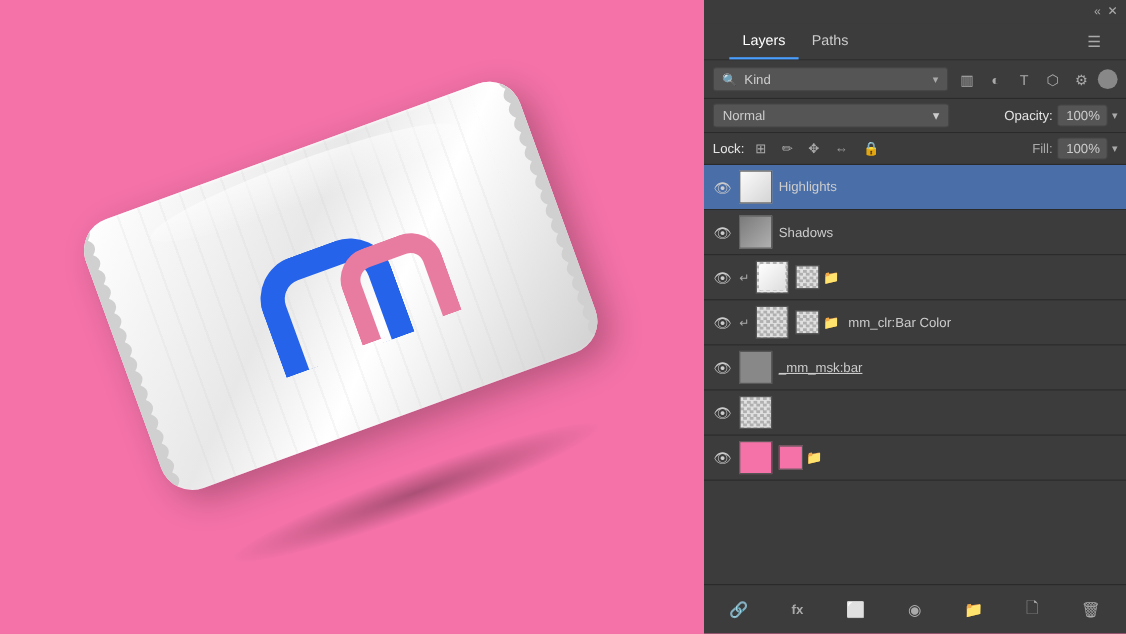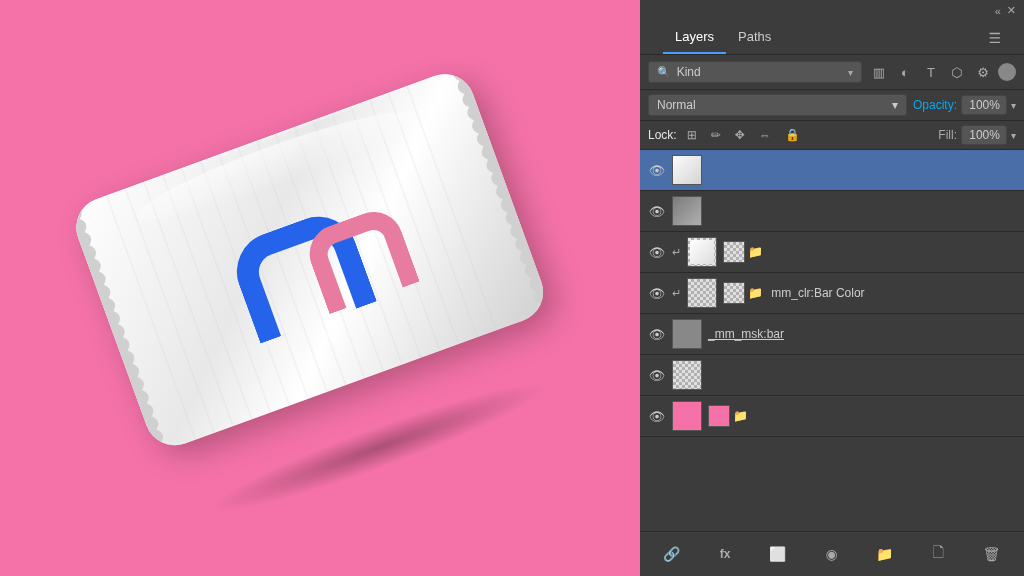--- a/index.html
+++ b/index.html
@@ -249,21 +249,21 @@
       align-items: center;
       justify-content: space-between;
     }
 
     .opacity-control {
       display: flex;
       align-items: center;
       gap: 4px;
     }
 
-    .opacity-label { color: #0ea5e9; font-size: 12px; }
+    .opacity-label { color: #e5e5e5; font-size: 12px; margin-left: 44px; }
     .opacity-value {
       background: #555;
       border: 1px solid #444;
       border-radius: 3px;
       padding: 2px 6px;
       color: #ccc;
       font-size: 12px;
       width: 46px;
       text-align: right;
     }
@@ -470,24 +470,26 @@
       <span class="fill-label">Fill:</span>
       <div class="fill-value">100%</div>
       <span style="color:#aaa;font-size:10px;">▾</span>
     </div>
   </div>
 
   <div class="layers-list" id="layers-list">
   <div class="layer-item selected">
         <div class="eye-icon">👁</div>
         <div class="layer-thumb" style="background: linear-gradient(135deg, rgba(255, 255, 255, 0.9) 0%, rgba(200, 200, 200, 0.4) 100%) rgb(221, 221, 221);"></div>
+        <span class="layer-name">Highlights</span>
       </div>
       <div class="layer-item">
         <div class="eye-icon">👁</div>
         <div class="layer-thumb" style="background: linear-gradient(135deg, rgba(80, 80, 80, 0.6) 0%, rgba(150, 150, 150, 0.3) 100%) rgb(187, 187, 187);"></div>
+        <span class="layer-name">Shadows</span>
       </div>
       <div class="layer-item">
         <div class="eye-icon">👁</div>
         <span class="layer-link-icon" style="color: rgb(170, 170, 170);">↵</span>
         <div class="layer-thumb" style="background: repeating-conic-gradient(rgb(176, 176, 176) 0%, rgb(176, 176, 176) 25%, rgb(224, 224, 224) 0%, rgb(224, 224, 224) 50%) 0px 0px / 6px 6px; position: relative;">
           <div style="position:absolute;inset:0;background:repeating-conic-gradient(#b0b0b0 0% 25%, #e8e8e8 0% 50%) 0 0 / 6px 6px;"></div>
           <div style="position:absolute;inset:2px;background:linear-gradient(135deg,#fff,#ddd);border-radius:2px;"></div>
         </div>
         <div style="display: flex; gap: 2px; align-items: center; flex-shrink: 0;">
         <div style="width:22px;height:22px;background:repeating-conic-gradient(#b0b0b0 0% 25%, #e0e0e0 0% 50%) 0 0 / 6px 6px;border:1px solid #555;"></div>

